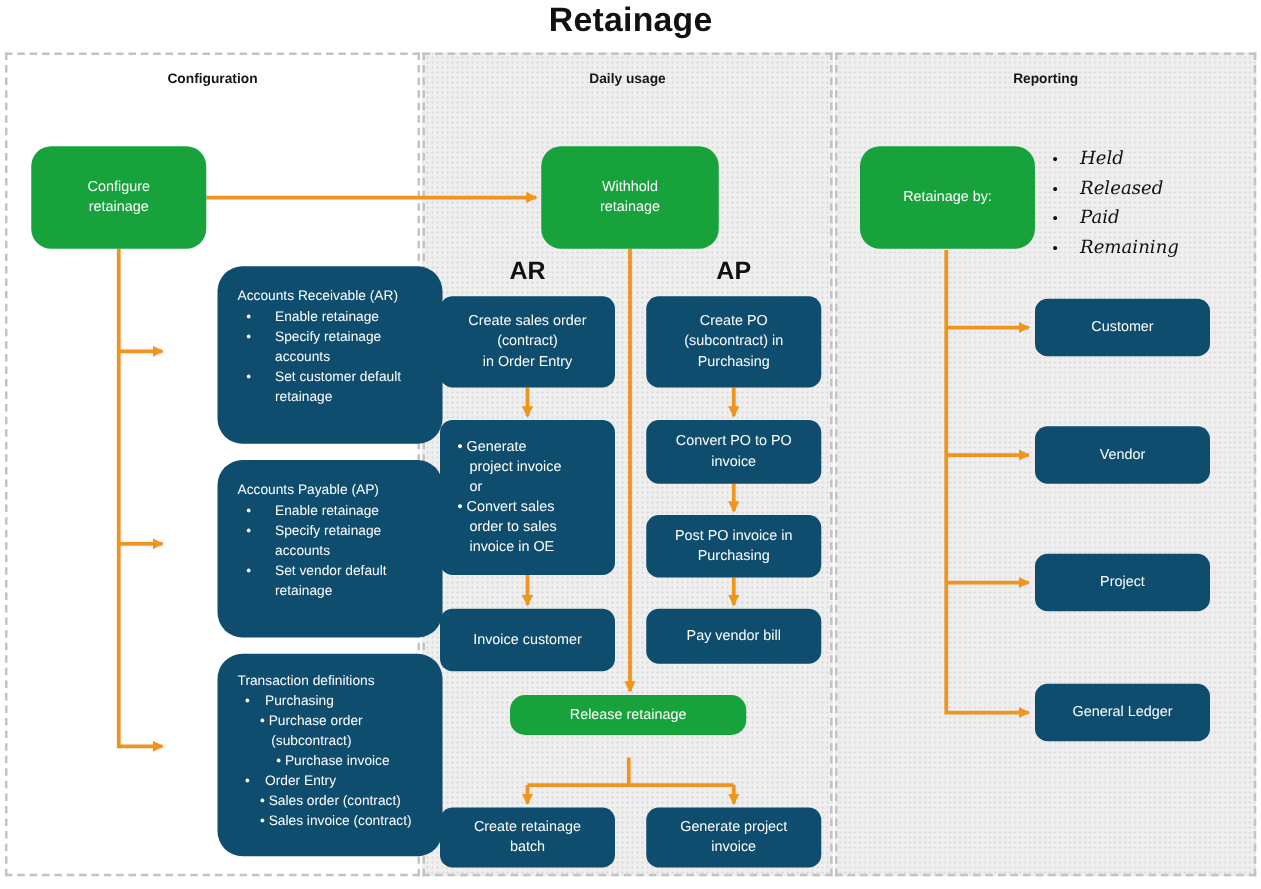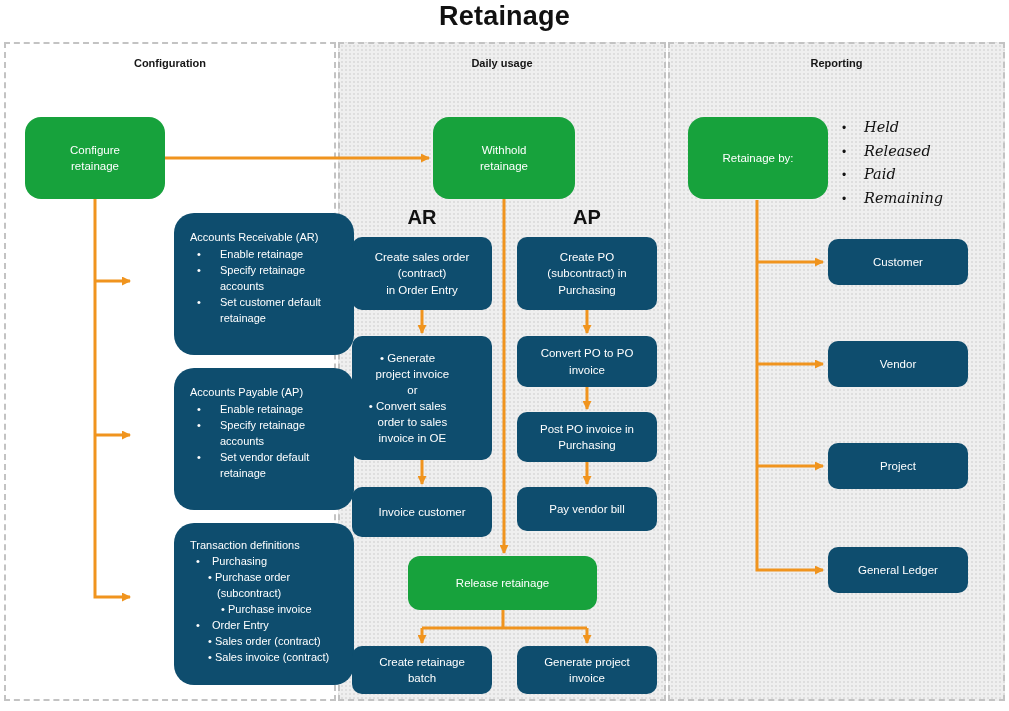--- a/index.html
+++ b/index.html
@@ -45,21 +45,21 @@
   .ti1::before{content:"•";position:absolute;left:6px;}
   .ti2{position:relative;padding-left:27px;text-indent:-9px;}
   .ti2::before{content:"• ";}
   .ti3{position:relative;padding-left:40px;text-indent:-9px;}
   .ti3::before{content:"• ";}
   .col-label{
     position:absolute;z-index:2;font-size:20px;font-weight:800;color:#111;
     width:60px;text-align:center;
   }
   .steps-left{
-    text-align:center;justify-content:flex-start;align-items:center;
+    text-align:left;justify-content:flex-start;align-items:center;
     white-space:pre-wrap;padding-left:14px;
   }
   .legend{position:absolute;z-index:2;left:836px;top:119px;width:165px;}
   .legend .leg-item{
     display:flex;align-items:baseline;margin-bottom:7.5px;color:#111;
     font-size:14.5px;font-style:italic;font-family:"DejaVu Serif",serif;
   }
   .legend .leg-bullet{
     font-family:"Liberation Sans",sans-serif;font-style:normal;font-size:12px;
     width:22px;text-align:left;padding-left:6px;
@@ -161,21 +161,21 @@
 
   <div class="node blue" style="left:517px;top:237px;width:140px;height:73px;">Create PO
 (subcontract) in
 Purchasing</div>
   <div class="node blue" style="left:517px;top:336px;width:140px;height:51px;">Convert PO to PO
 invoice</div>
   <div class="node blue" style="left:517px;top:412px;width:140px;height:50px;">Post PO invoice in
 Purchasing</div>
   <div class="node blue" style="left:517px;top:487px;width:140px;height:44px;">Pay vendor bill</div>
 
-  <div class="node green" style="left:408px;top:556px;width:189px;height:54px;border-radius:12px;">Release retainage</div>
+  <div class="node green" style="left:408px;top:556px;width:189px;height:32px;border-radius:12px;">Release retainage</div>
 
   <div class="node blue" style="left:352px;top:646px;width:140px;height:48px;">Create retainage
 batch</div>
   <div class="node blue" style="left:517px;top:646px;width:140px;height:48px;">Generate project
 invoice</div>
 
   <div class="node green" style="left:688px;top:117px;width:140px;height:82px;">Retainage by:</div>
 
   <div class="legend">
     <div class="leg-item">

